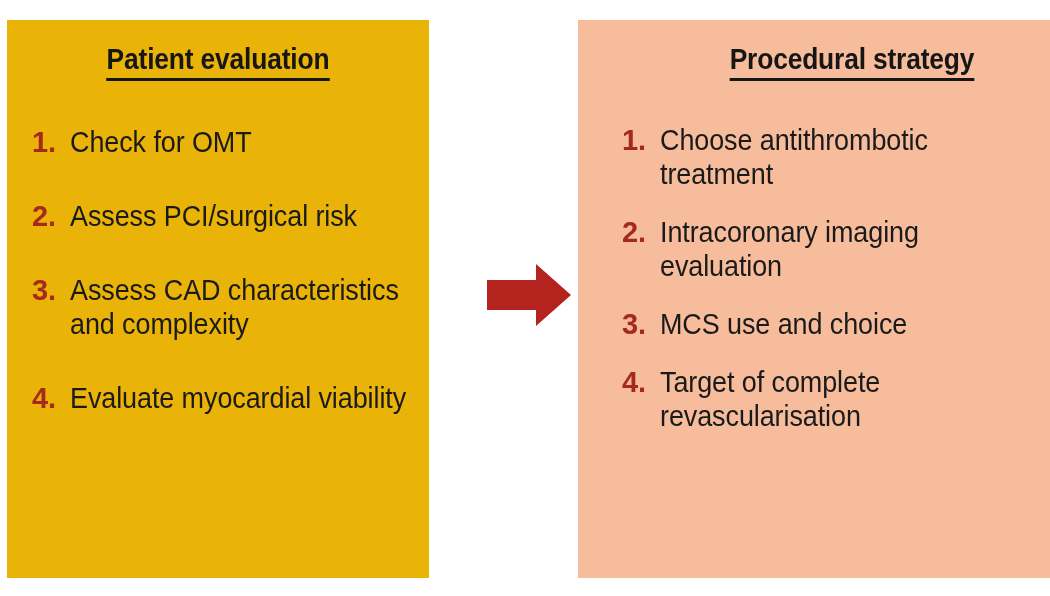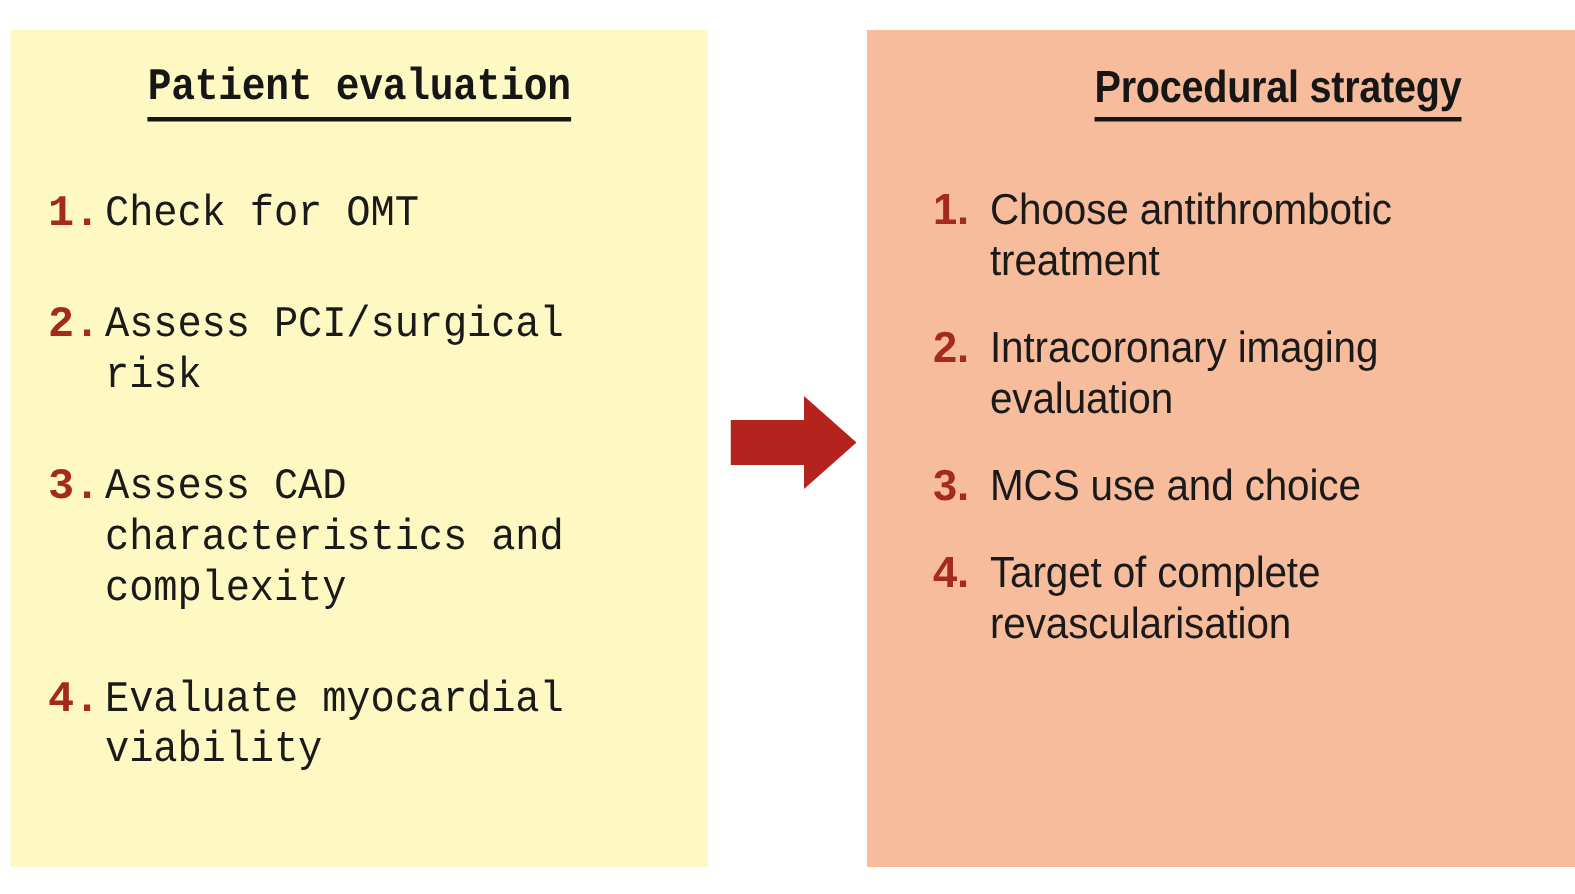--- a/index.html
+++ b/index.html
@@ -27,23 +27,22 @@
   .panel {
     position: absolute;
     top: 20px;
     height: 558px;
     box-sizing: border-box;
     padding: 0;
   }
 
   .panel-left {
     left: 7px;
-    width: 465px;
-    background: #fef9c3;
-    font-family: Liberation Mono, monospace;
+    width: 422px;
+    background: #eab308;
   }
 
   .panel-right {
     left: 578px;
     width: 548px;
     background: #f6bc9b;
   }
 
   .panel-title {
     text-align: center;

